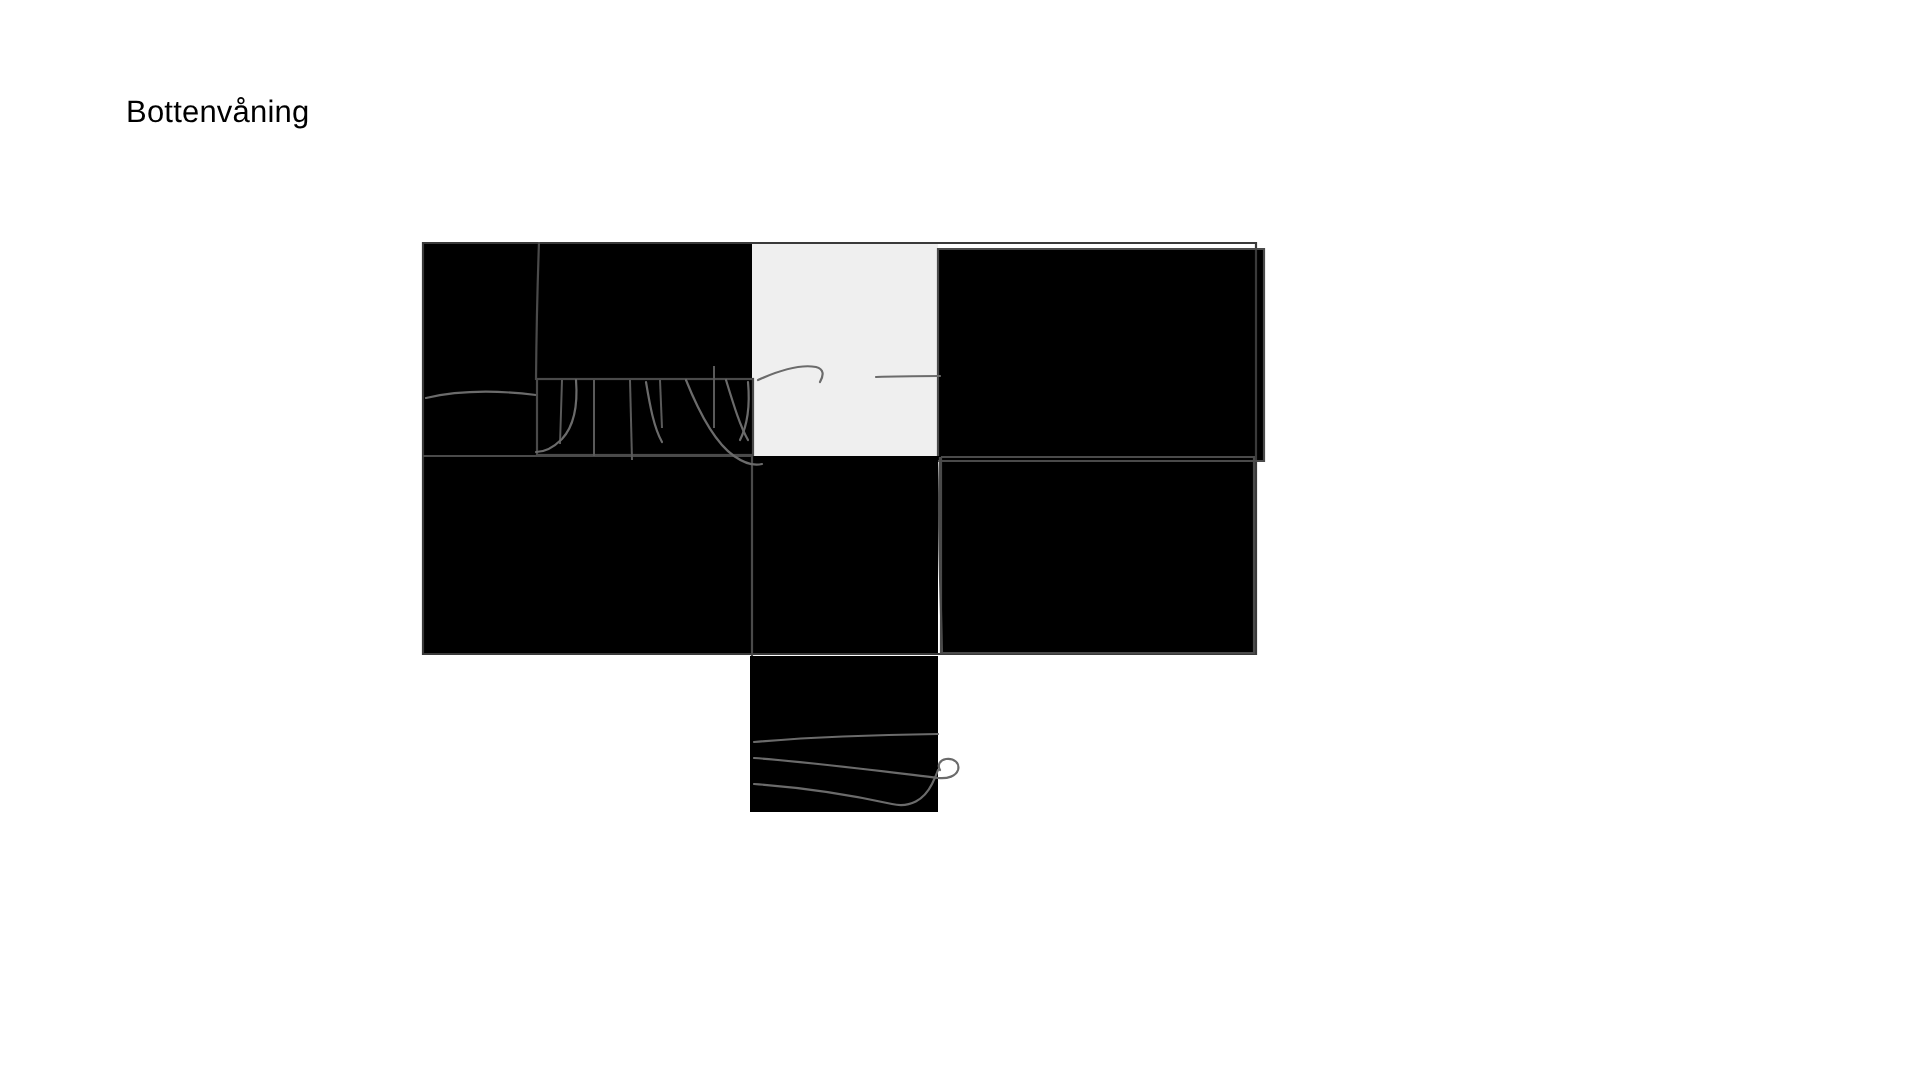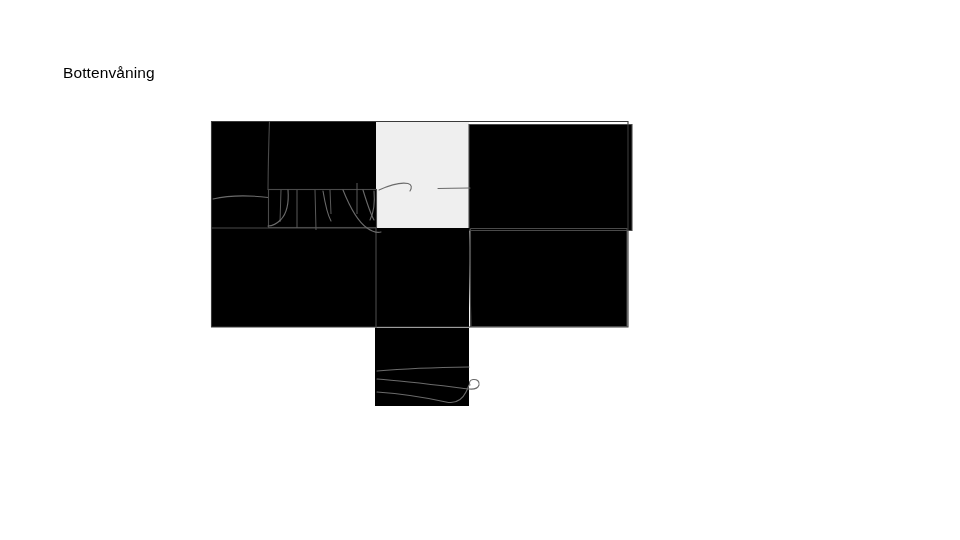--- a/index.html
+++ b/index.html
@@ -10,21 +10,21 @@
   body {
     width: 960px;
     height: 540px;
     position: relative;
     overflow: hidden;
     font-family: "Liberation Sans", sans-serif;
   }
   #page-title {
     position: absolute;
     left: 63px;
-    top: 64px;
+    top: 48px;
     font-size: 15.5px;
     color: #000000;
     letter-spacing: 0.1px;
     white-space: nowrap;
   }
   #floorplan-canvas {
     position: absolute;
     left: 0;
     top: 0;
     width: 960px;

